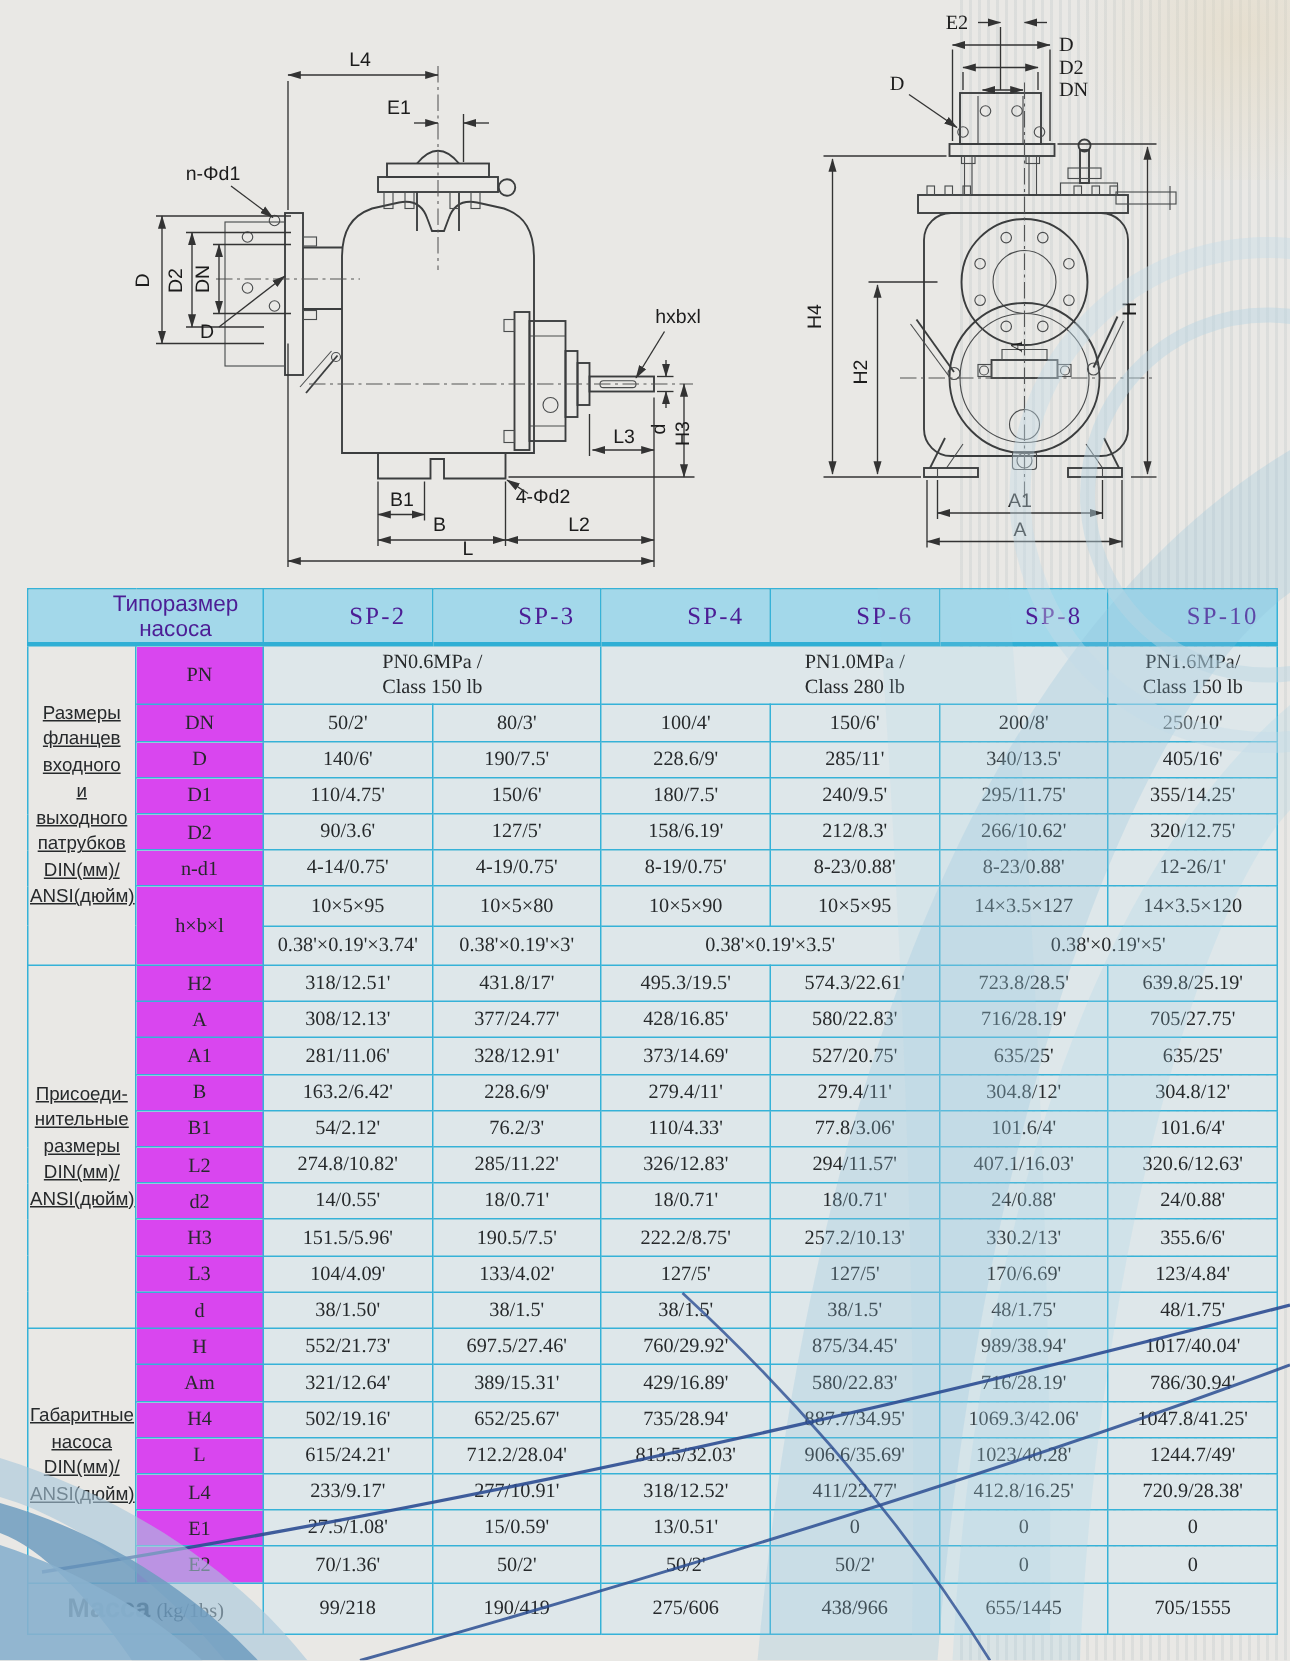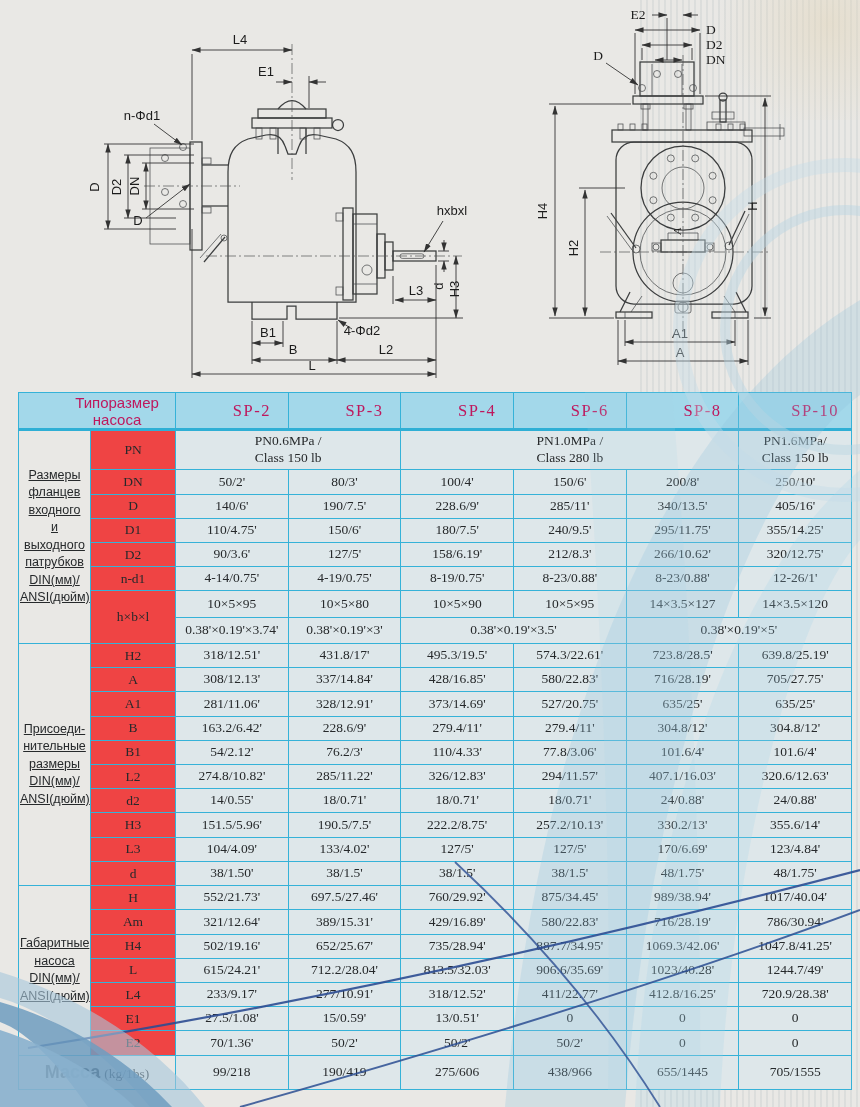--- a/index.html
+++ b/index.html
@@ -35,30 +35,30 @@
   #spec-table{
     position:absolute;left:18px;top:392px;width:834px;height:698px;z-index:10;
     border-collapse:collapse;table-layout:fixed;
   }
   #spec-table th,#spec-table td{
     border:1.4px solid #35b2d8;padding:0 1px;text-align:center;vertical-align:middle;
     color:#26292b;overflow:hidden;
   }
   #spec-table thead th{
     height:35px;background:#a3d8ea;border-bottom:3px solid #2fafd5;
-    font:15px "Liberation Sans",sans-serif;color:#be185d;padding-left:41px;
+    font:15px "Liberation Sans",sans-serif;color:#4c1d95;padding-left:41px;
   }
   #spec-table thead th.model{font:16.5px "Liberation Serif",serif;letter-spacing:1.5px;}
   td.grp{
     border-left:none;border-top:none;border-bottom:3px solid #2fafd5;
     background:transparent;
     font:12.5px/1.4 "Liberation Sans",sans-serif;text-align:left;padding-left:2px;
     white-space:pre-line;color:#2a2d2e;text-decoration:underline;
   }
-  td.param{background:#ef4444;font:13.5px "Liberation Serif",serif;}
+  td.param{background:#d946ef;font:13.5px "Liberation Serif",serif;}
   td.val{background:#dee7ea;font:13.5px "Liberation Serif",serif;white-space:pre-line;line-height:1.25;}
   tr{height:24px;}
   tr.r40{height:40px;}
   tr.r26{height:26px;}
   tr.gend td{border-bottom-width:3px;border-bottom-color:#2fafd5;}
   tr.mass{height:34px;}
   tr.mass td{border-top-width:3px;border-top-color:#2fafd5;border-bottom:3.5px solid #2fafd5;}
   td.masslab{border-left:none;background:transparent;}
   .mname{font:600 18px "Liberation Sans",sans-serif;color:#1f2325;}
   .munit{font:13.5px "Liberation Serif",serif;margin-left:4px;}
@@ -434,21 +434,21 @@
         <td class="val">318/12.51'</td>
         <td class="val">431.8/17'</td>
         <td class="val">495.3/19.5'</td>
         <td class="val">574.3/22.61'</td>
         <td class="val">723.8/28.5'</td>
         <td class="val">639.8/25.19'</td>
       </tr>
       <tr>
         <td class="param">A</td>
         <td class="val">308/12.13'</td>
-        <td class="val">337/14.84'</td>
+        <td class="val">377/24.77'</td>
         <td class="val">428/16.85'</td>
         <td class="val">580/22.83'</td>
         <td class="val">716/28.19'</td>
         <td class="val">705/27.75'</td>
       </tr>
       <tr>
         <td class="param">A1</td>
         <td class="val">281/11.06'</td>
         <td class="val">328/12.91'</td>
         <td class="val">373/14.69'</td>
@@ -492,21 +492,21 @@
         <td class="val">24/0.88'</td>
         <td class="val">24/0.88'</td>
       </tr>
       <tr>
         <td class="param">H3</td>
         <td class="val">151.5/5.96'</td>
         <td class="val">190.5/7.5'</td>
         <td class="val">222.2/8.75'</td>
         <td class="val">257.2/10.13'</td>
         <td class="val">330.2/13'</td>
-        <td class="val">355.6/14'</td>
+        <td class="val">355.6/6'</td>
       </tr>
       <tr>
         <td class="param">L3</td>
         <td class="val">104/4.09'</td>
         <td class="val">133/4.02'</td>
         <td class="val">127/5'</td>
         <td class="val">127/5'</td>
         <td class="val">170/6.69'</td>
         <td class="val">123/4.84'</td>
       </tr>

